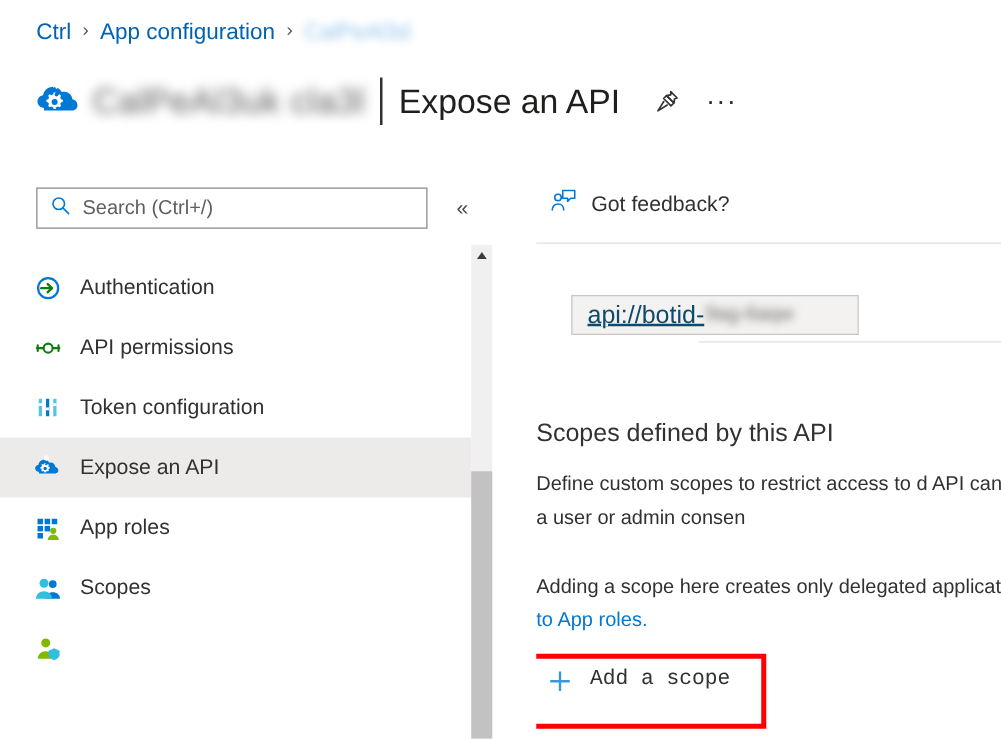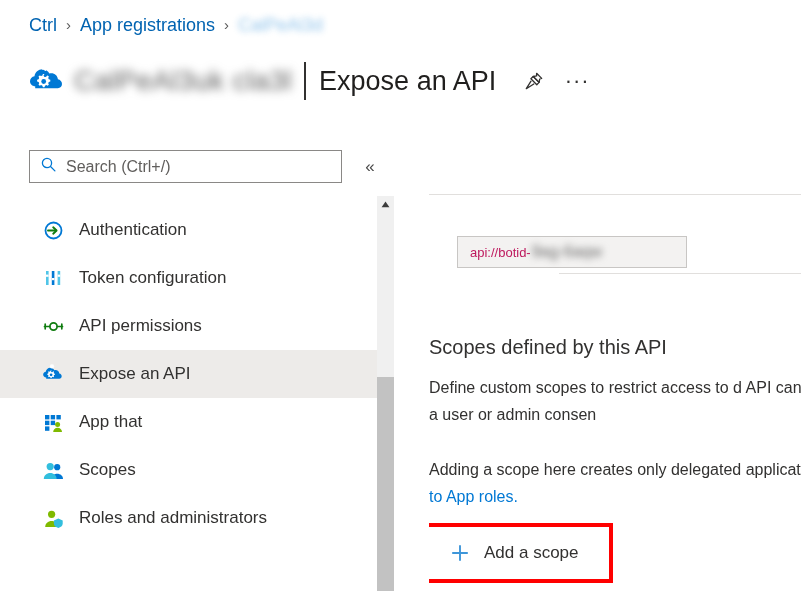--- a/index.html
+++ b/index.html
@@ -158,21 +158,21 @@
   #nav-list {
     position: absolute;
     left: 0;
     top: 70px;
     width: 377px;
   }
   .nav-item {
     height: 48px;
     display: flex;
     align-items: center;
-    padding-left: 42px;
+    padding-left: 27px;
     box-sizing: border-box;
     cursor: pointer;
   }
   .nav-item.selected { background: #edebe9; }
   .nav-item .nav-icon {
     width: 22px;
     height: 22px;
     flex: none;
     display: flex;
     align-items: center;
@@ -276,23 +276,24 @@
     min-width: 230px;
     background: #f3f2f1;
     border: 1px solid #c8c6c4;
     box-sizing: border-box;
     display: flex;
     align-items: center;
     padding: 0 12px;
     cursor: default;
   }
   #appid-field .appid-text {
-    font-size: 13px;
-    color: #be185d;
-    white-space: nowrap;
+    font-size: 20px;
+    color: #0c4a6e;
+    white-space: nowrap;
+    text-decoration: underline;
   }
   #appid-field .blur-value {
     font-size: 16px;
     color: #6b6b6b;
     filter: blur(3.6px);
     white-space: nowrap;
     margin-left: 1px;
   }
   #appid-underline {
     position: absolute;
@@ -341,30 +342,30 @@
     left: -12px;
     top: 387px;
     width: 196px;
     height: 60px;
     border: 4px solid #ff0000;
     box-sizing: border-box;
     pointer-events: none;
   }
   #add-scope-button {
     position: absolute;
-    left: 16px;
+    left: 4px;
     top: 398px;
     height: 38px;
     display: flex;
-    align-items: center;
+    align-items: flex-start;
     padding: 0 8px 0 4px;
     cursor: pointer;
     background: transparent;
     border: 0;
-    font-family: Liberation Sans, sans-serif;
+    font-family: Liberation Mono, monospace;
   }
   #add-scope-button .plus-icon {
     width: 22px;
     height: 22px;
     flex: none;
     display: flex;
     align-items: center;
     justify-content: center;
   }
   #add-scope-button .btn-label {
@@ -373,21 +374,21 @@
     color: #323130;
     white-space: nowrap;
   }
 </style>
 </head>
 <body>
 
 <div id="breadcrumb">
   <span class="crumb-link">Ctrl</span>
   <span class="crumb-sep">›</span>
-  <span class="crumb-link">App registrations</span>
+  <span class="crumb-link">App configuration</span>
   <span class="crumb-sep">›</span>
   <span class="blur-crumb">CalPeAl3d</span>
 </div>
 
 <div id="title-row">
   <span id="title-icon">
     <svg width="38" height="38" viewBox="0 0 38 38">
       <path d="M7.2 27.2c-3 0-5.2-2.2-5.2-5 0-2.6 1.9-4.7 4.5-5 .5-3.9 3.8-6.9 7.9-6.9 3 0 5.7 1.7 7 4.3.6-.2 1.2-.3 1.9-.3 3.5 0 6.3 2.6 6.6 6 2.4.4 4.1 2.4 4.1 4.8 0 2.3-1.8 4.2-4.1 4.2H7.2z" fill="#0078d4" transform="translate(0,-3)"></path>
       <g fill="#ffffff" transform="translate(0,-3)">
         <path d="M14.4 16.5l.5-1.5h1.6l.5 1.5 1.3.6 1.4-.7 1.2 1.2-.7 1.4.6 1.3 1.5.5v1.6l-1.5.5-.6 1.3.7 1.4-1.2 1.2-1.4-.7-1.3.6-.5 1.5h-1.6l-.5-1.5-1.3-.6-1.4.7-1.2-1.2.7-1.4-.6-1.3-1.5-.5v-1.6l1.5-.5.6-1.3-.7-1.4 1.2-1.2 1.4.7z"></path>
@@ -441,40 +442,40 @@
           <path d="M10.2 7.3l3.4 3.2-3.4 3.2" stroke="#107c10" stroke-width="1.9" fill="none" stroke-linecap="round" stroke-linejoin="round"></path>
         </svg>
       </span>
       <span class="nav-label">Authentication</span>
     </div>
 
 
     <div class="nav-item">
       <span class="nav-icon">
         <svg width="21" height="21" viewBox="0 0 21 21">
+          <circle cx="10.5" cy="10.5" r="3.6" fill="none" stroke="#107c10" stroke-width="1.7"></circle>
+          <path d="M1.5 10.5h5.2M14.3 10.5h5.2" stroke="#107c10" stroke-width="1.7" stroke-linecap="round"></path>
+          <path d="M2.2 8.2v4.6M18.8 8.2v4.6" stroke="#107c10" stroke-width="1.7" stroke-linecap="round"></path>
+        </svg>
+      </span>
+      <span class="nav-label">API permissions</span>
+    </div>
+
+    <div class="nav-item">
+      <span class="nav-icon">
+        <svg width="21" height="21" viewBox="0 0 21 21">
           <rect x="3" y="3" width="2.6" height="14" fill="#50c5e8"></rect>
           <rect x="8.8" y="3" width="2.6" height="14" fill="#0078d4"></rect>
           <rect x="14.6" y="3" width="2.6" height="14" fill="#50c5e8"></rect>
           <rect x="3" y="6.6" width="2.6" height="2.2" fill="#ffffff"></rect>
           <rect x="8.8" y="10" width="2.6" height="2.2" fill="#ffffff"></rect>
           <rect x="14.6" y="6.6" width="2.6" height="2.2" fill="#ffffff"></rect>
         </svg>
       </span>
       <span class="nav-label">Token configuration</span>
-    </div>
-
-    <div class="nav-item">
-      <span class="nav-icon">
-        <svg width="21" height="21" viewBox="0 0 21 21">
-          <circle cx="10.5" cy="10.5" r="3.6" fill="none" stroke="#107c10" stroke-width="1.7"></circle>
-          <path d="M1.5 10.5h5.2M14.3 10.5h5.2" stroke="#107c10" stroke-width="1.7" stroke-linecap="round"></path>
-          <path d="M2.2 8.2v4.6M18.8 8.2v4.6" stroke="#107c10" stroke-width="1.7" stroke-linecap="round"></path>
-        </svg>
-      </span>
-      <span class="nav-label">API permissions</span>
     </div>
 
     <div class="nav-item selected">
       <span class="nav-icon">
         <svg width="23" height="23" viewBox="0 0 38 38">
           <path d="M7.2 27.2c-3 0-5.2-2.2-5.2-5 0-2.6 1.9-4.7 4.5-5 .5-3.9 3.8-6.9 7.9-6.9 3 0 5.7 1.7 7 4.3.6-.2 1.2-.3 1.9-.3 3.5 0 6.3 2.6 6.6 6 2.4.4 4.1 2.4 4.1 4.8 0 2.3-1.8 4.2-4.1 4.2H7.2z" fill="#0078d4" transform="translate(0,-3)"></path>
           <g fill="#ffffff" transform="translate(0,-3)">
             <path d="M14.4 16.5l.5-1.5h1.6l.5 1.5 1.3.6 1.4-.7 1.2 1.2-.7 1.4.6 1.3 1.5.5v1.6l-1.5.5-.6 1.3.7 1.4-1.2 1.2-1.4-.7-1.3.6-.5 1.5h-1.6l-.5-1.5-1.3-.6-1.4.7-1.2-1.2.7-1.4-.6-1.3-1.5-.5v-1.6l1.5-.5.6-1.3-.7-1.4 1.2-1.2 1.4.7z"></path>
           </g>
           <circle cx="15.7" cy="19.5" r="2.4" fill="#0078d4"></circle>
@@ -497,21 +498,21 @@
             <rect x="2" y="8.7" width="4.4" height="4.4"></rect>
             <rect x="7.7" y="8.7" width="4.4" height="4.4"></rect>
             <rect x="2" y="14.4" width="4.4" height="4.4"></rect>
           </g>
           <g fill="#7fba00">
             <circle cx="14.6" cy="12.6" r="2.5"></circle>
             <path d="M10.2 20c0-2.6 2-4.2 4.4-4.2s4.4 1.6 4.4 4.2z"></path>
           </g>
         </svg>
       </span>
-      <span class="nav-label">App that</span>
+      <span class="nav-label">App roles</span>
     </div>
 
     <div class="nav-item">
       <span class="nav-icon">
         <svg width="21" height="21" viewBox="0 0 21 21">
           <g fill="#0078d4">
             <circle cx="14.2" cy="7.2" r="3.1"></circle>
             <path d="M8.4 19c0-3.2 2.6-5.3 5.8-5.3S20 15.8 20 19z"></path>
           </g>
           <g fill="#32bedd">
@@ -526,38 +527,49 @@
     <div class="nav-item">
       <span class="nav-icon">
         <svg width="21" height="21" viewBox="0 0 21 21">
           <g fill="#7fba00">
             <circle cx="8.6" cy="6.3" r="3.6"></circle>
             <path d="M2.2 19c0-3.6 2.9-6 6.4-6s6.4 2.4 6.4 6z"></path>
           </g>
           <path d="M15.3 10.6l4.4 2v3.1c0 2-2.2 3.6-4.4 4.3-2.2-.7-4.4-2.3-4.4-4.3v-3.1z" fill="#32bedd"></path>
         </svg>
       </span>
-      <span class="nav-label">Roles and administrators</span>
     </div>
 
   </div>
 </div>
 
 <div id="sidebar-scrollbar">
   <div id="scroll-up-button">
     <svg width="9" height="7" viewBox="0 0 9 7">
         <path d="M4.5 0.6L8.4 6.2H0.6z" fill="#3c3c3c"></path>
       </svg>
   </div>
   <div id="scroll-thumb"></div>
 </div>
 <div id="pane-divider"></div>
 
 <div id="content">
 
+  <div id="feedback-link">
+    <span>
+      <svg width="22" height="22" viewBox="0 0 22 22">
+        <g fill="none" stroke="#0078d4" stroke-width="1.25" stroke-linejoin="round">
+          <circle cx="6.4" cy="8" r="2.6"></circle>
+          <path d="M1.8 18c0-3 2-4.8 4.6-4.8S11 15 11 18" stroke-linecap="round"></path>
+          <path d="M10.2 2.4h9.6v6.2h-3.3l-2.4 2.6V8.6h-3.9z"></path>
+        </g>
+      </svg>
+    </span>
+    <span class="fb-label">Got feedback?</span>
+  </div>
 
   <div id="content-divider"></div>
 
   <div id="appid-row">
     <span id="appid-field">
       <span class="appid-text">api://botid-</span>
       <span class="blur-value">9ag-6aqw</span>
     </span>
   </div>
   <div id="appid-underline"></div>

